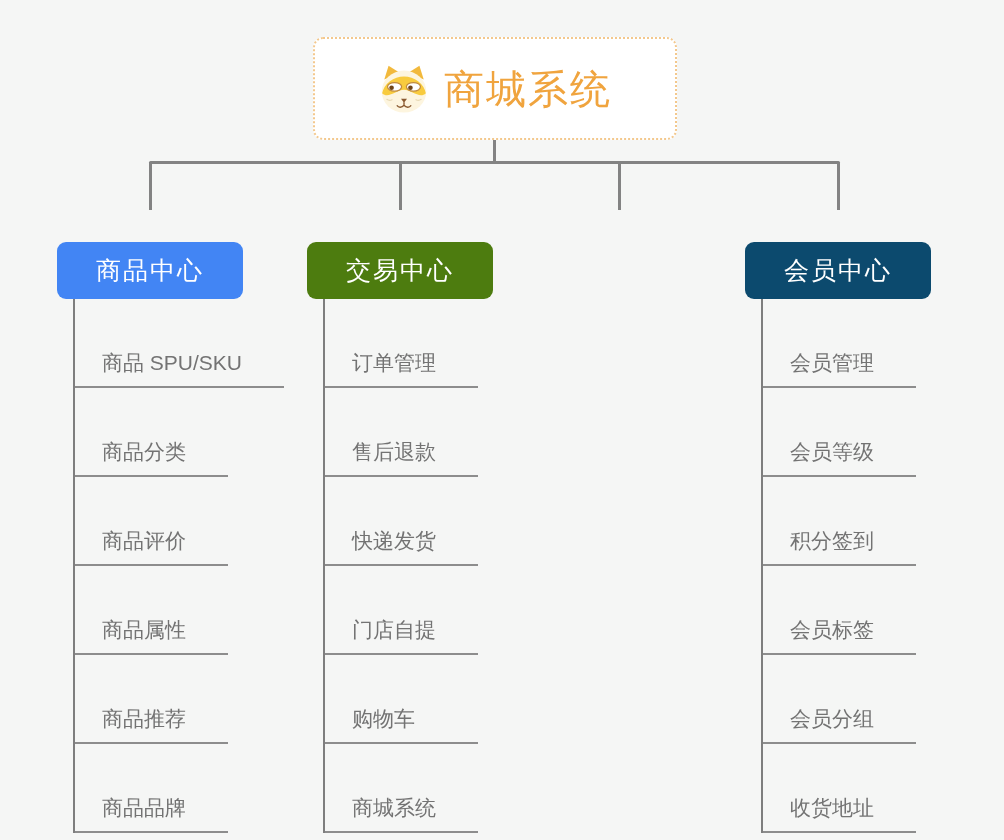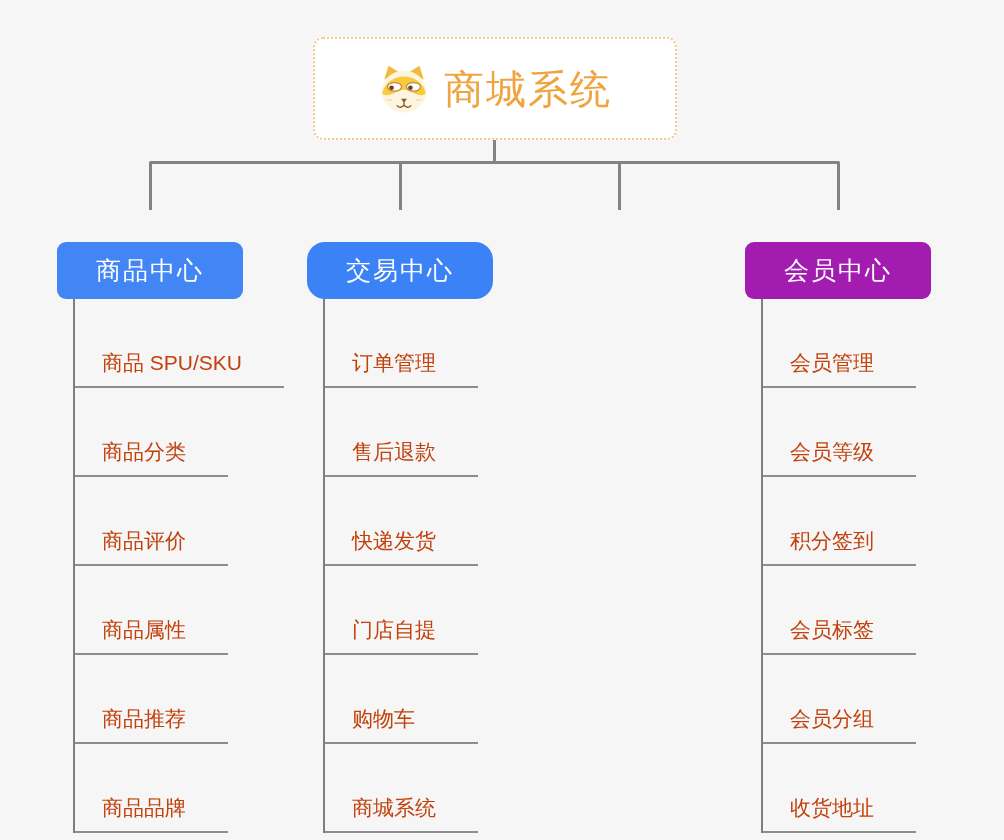--- a/index.html
+++ b/index.html
@@ -51,39 +51,39 @@
   .branch-node {
     width:186px; height:57px;
     border-radius:9px;
     color:#ffffff;
     font-size:25px;
     letter-spacing:2px;
     display:flex; align-items:center; justify-content:center;
     cursor:default;
   }
   .bg-blue   { background:#4285f4; }
-  .bg-red    { background:#3b82f6;border-radius:18px; }
+  .bg-red    { background:#4d7c0f; }
   .bg-orange { background:#efa93b; }
-  .bg-green  { background:#a21caf; }
+  .bg-green  { background:#0c4a6e; }
 
   .leaf-list {
     list-style:none;
     margin-left:16px;
     border-left:2px solid #7e7e7e;
     width:max-content;
   }
   .leaf {
     height:89px;
     width:max-content;
     min-width:153px;
     display:flex; align-items:flex-end;
     padding:12px 42px 9px 27px;
     border-bottom:2px solid #8d8d8d;
     font-size:21px;
-    color:#c2410c;
+    color:#737373;
     white-space:nowrap;
     cursor:default;
   }
 
   .dog-icon { display:block; }
 </style>
 </head>
 <body>
 
 <div class="canvas">

